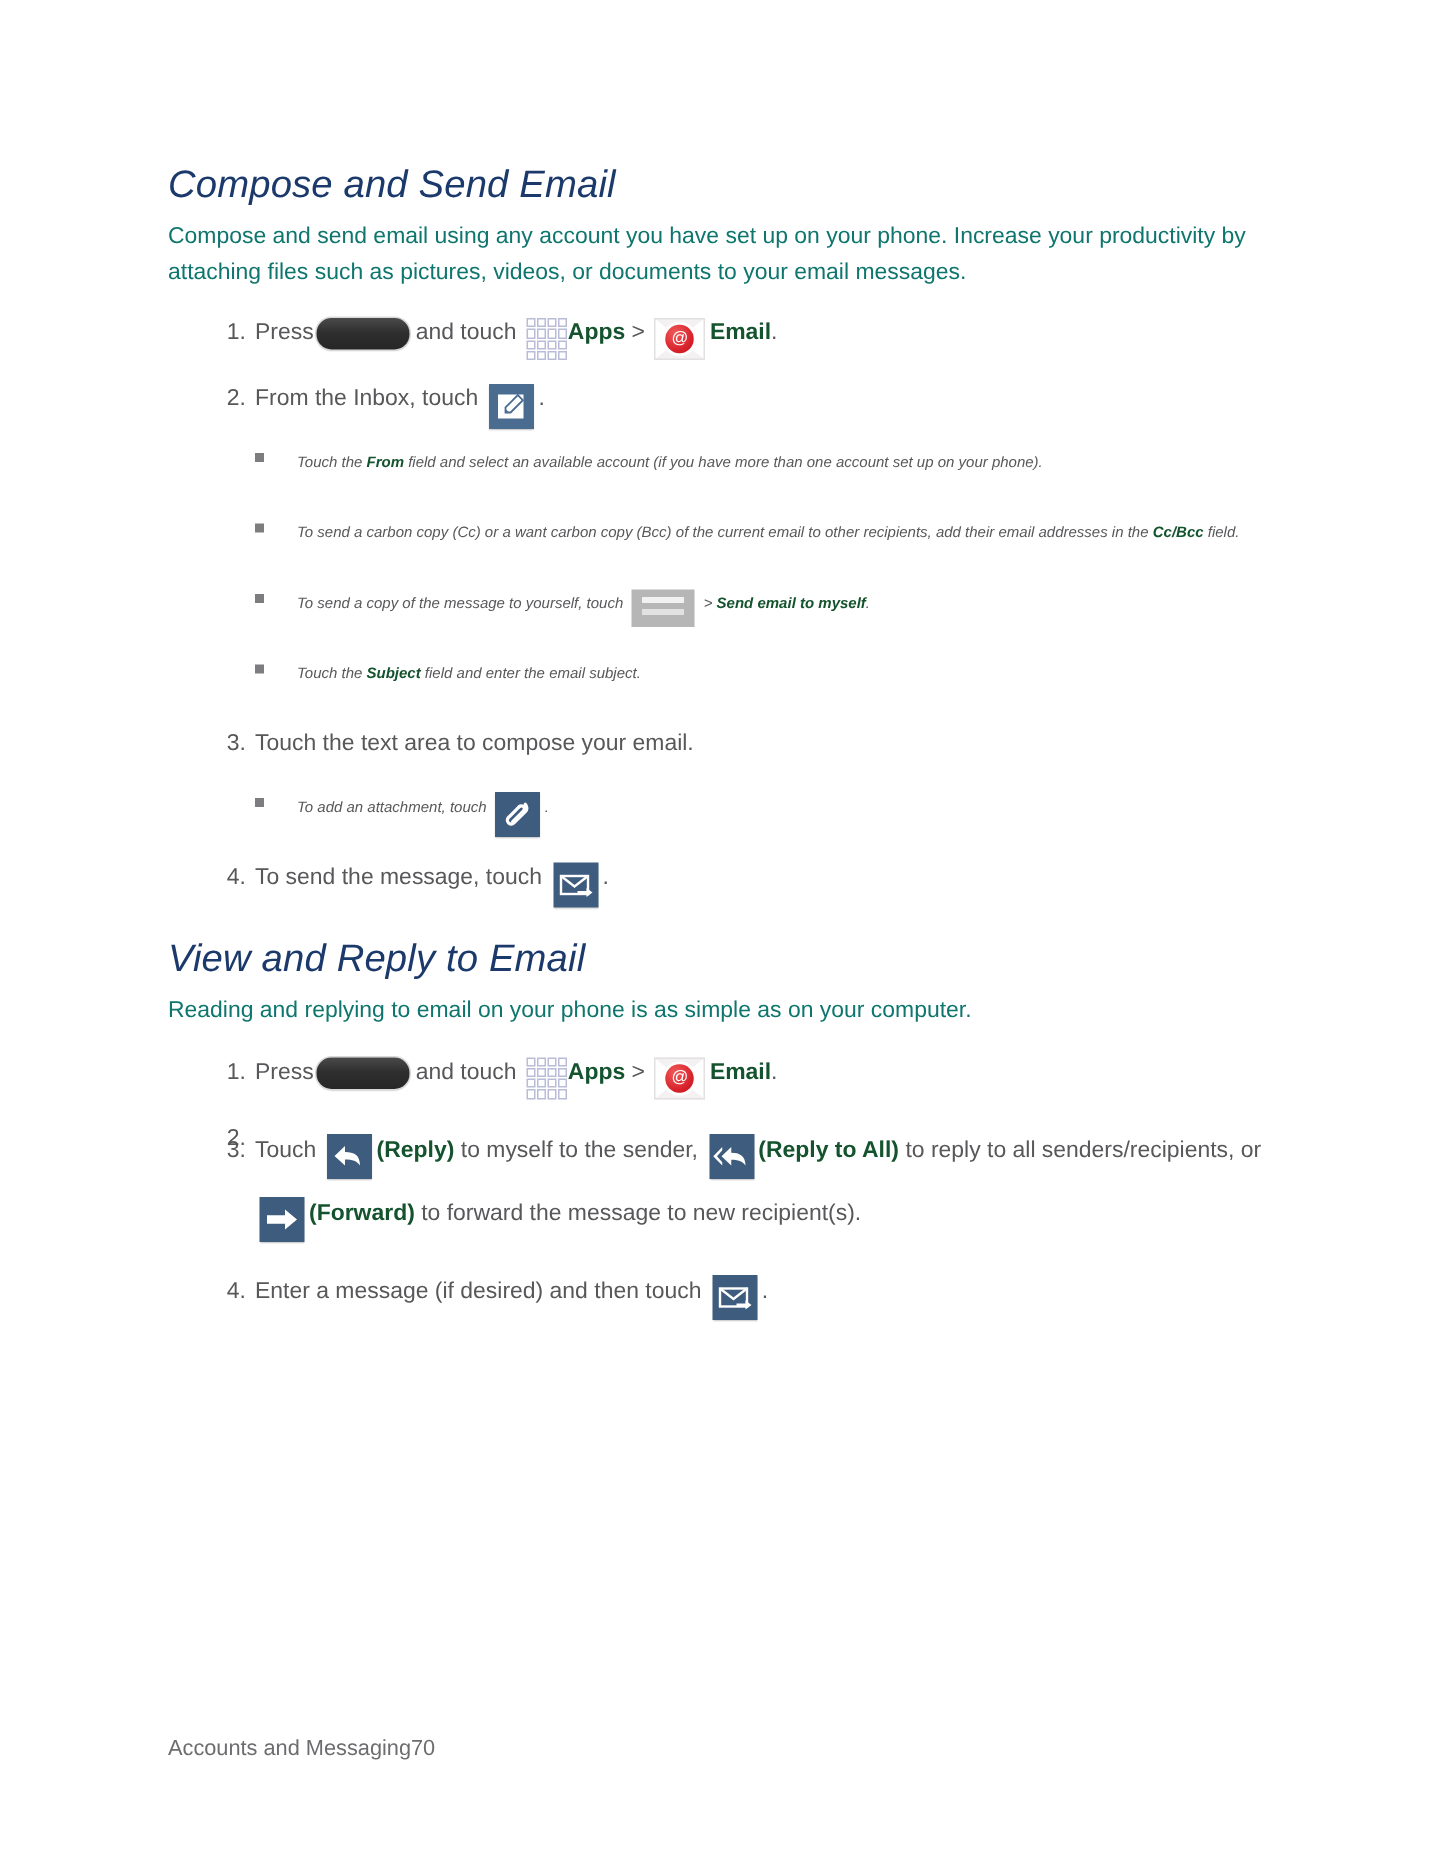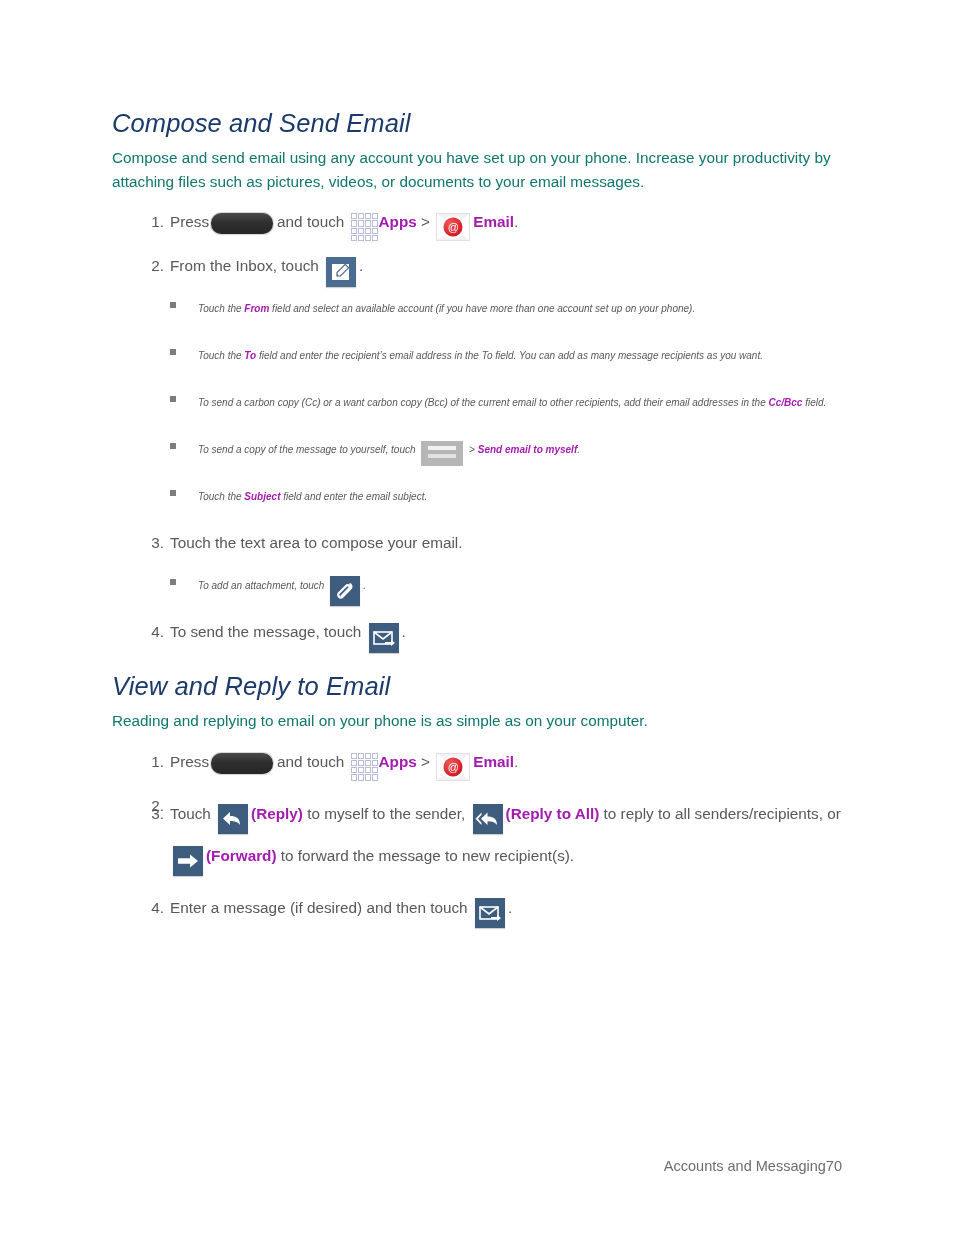--- a/index.html
+++ b/index.html
@@ -87,21 +87,21 @@
   }
   ul.substeps > li.substep:last-child { margin-bottom: 0; }
   ul.substeps > li.substep > .bullet {
     position: absolute;
     left: 0px;
     top: 9px;
     width: 6px;
     height: 6px;
     background: #7d7d80;
   }
-  b, strong { font-weight: bold; color: #a21caf; }
+  b, strong { font-weight: bold; color: #14532d; }
 
   
   .ico {
     display: inline-block;
     vertical-align: middle;
     position: relative;
     margin: 0 2px;
   }
 
   
@@ -200,21 +200,21 @@
   }
   .ico-menu i:last-child { margin-bottom: 0; background: #e2e2e2; }
 
   
   .footer {
     position: absolute;
     left: 112px;
     right: 112px;
     top: 1158px;
     display: flex;
-    justify-content: flex-end;
+    justify-content: flex-start;
     align-items: baseline;
     font-size: 14.5px;
     color: #6d6d70;
   }
 </style>
 </head>
 <body>
 
 <div class="page">
   <div class="content">
@@ -257,24 +257,20 @@
             <rect x="6" y="7" width="17" height="16" fill="#ffffff"></rect>
             <path d="M11 19 L11 15.6 L19.2 7.4 L22.6 10.8 L14.4 19 Z" fill="#ffffff" stroke="#4a6c91" stroke-width="1.2"></path>
             <path d="M11 19 L13.0 18.6 L11.4 17.0 Z" fill="#4a6c91"></path>
           </svg>
         </span><span>.</span>
 
         <ul class="substeps">
           <li class="substep">
             <span class="bullet"></span>
             <span>Touch the </span><b>From</b><span> field and select an available account (if you have more than one account set up on your phone).</span>
-          </li>
-          <li class="substep">
-            <span class="bullet"></span>
-            <span>Touch the </span><b>To</b><span> field and enter the recipient’s email address in the To field. You can add as many message recipients as you want.</span>
           </li>
           <li class="substep">
             <span class="bullet"></span>
             <span>To send a carbon copy (Cc) or a want carbon copy (Bcc) of the current email to other recipients, add their email addresses in the </span><b>Cc/Bcc</b><span> field.</span>
           </li>
           <li class="substep">
             <span class="bullet"></span>
             <span>To send a copy of the message to yourself, touch </span><span class="ico ico-menu"><i></i><i></i></span><span> &gt; </span><b>Send email to myself</b><span>.</span>
           </li>
           <li class="substep">

